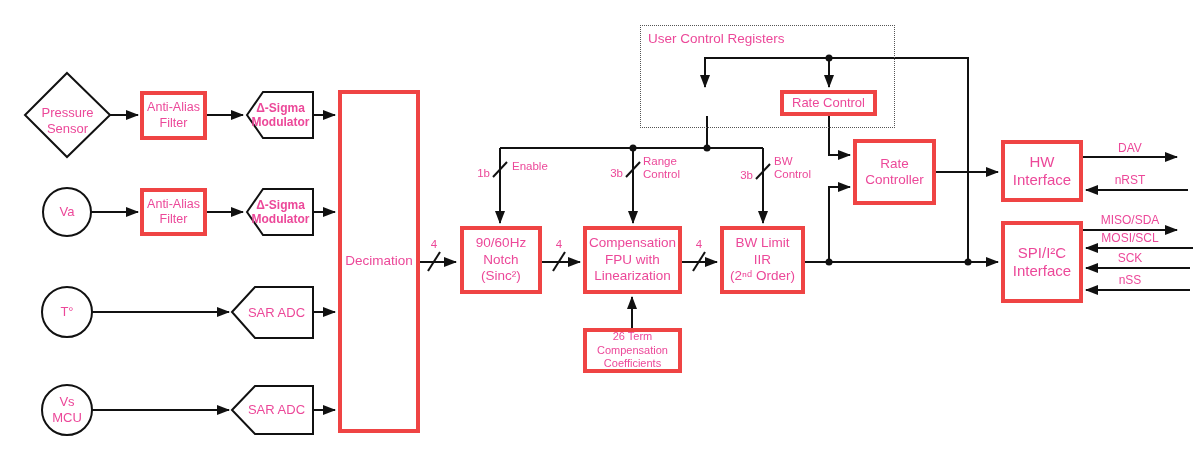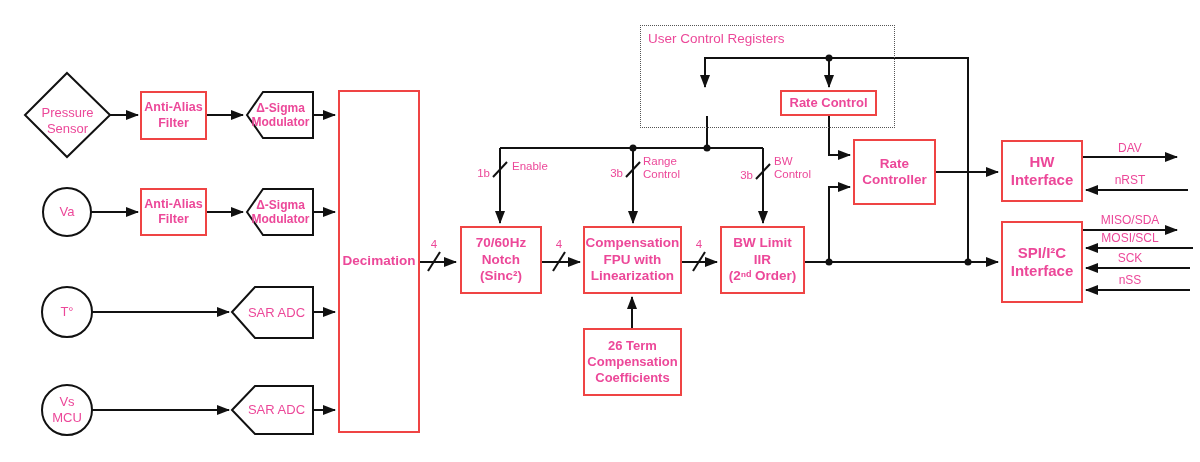--- a/index.html
+++ b/index.html
@@ -2,23 +2,23 @@
 <html><head>
 <meta charset="utf-8">
 <style>
   html,body{margin:0;padding:0;background:#fff;}
   #canvas{
     position:relative;width:1200px;height:462px;background:#fff;overflow:hidden;
     font-family:"Liberation Sans","DejaVu Sans",sans-serif;color:#ec4899;
   }
   #wires{position:absolute;left:0;top:0;width:1200px;height:462px;}
   .box{
-    position:absolute;box-sizing:border-box;border:2px solid #ef4444;background:#fff;
+    position:absolute;box-sizing:border-box;border:4px solid #ef4444;background:#fff;
     display:flex;align-items:center;justify-content:center;text-align:center;
-    white-space:pre-line;font-size:13.5px;line-height:1.22;font-weight:bold;
+    white-space:pre-line;font-size:13.5px;line-height:1.22;
   }
   .lbl{
     position:absolute;box-sizing:border-box;display:flex;align-items:center;justify-content:center;
     text-align:center;white-space:pre-line;font-size:13px;line-height:1.2;
   }
   .big{font-size:15px;}
   .small13{font-size:13px;}
   .shape-lbl12{font-size:12px;font-weight:bold;}
   .tiny{
     position:absolute;box-sizing:border-box;font-size:11.5px;line-height:13px;
@@ -118,30 +118,30 @@
   </svg>
 
   <div class="dotted-box" style="left:640px;top:25px;width:255px;height:103px;"></div>
   <div class="dotted-label" style="left:648px;top:31px;">User Control Registers</div>
 
   <div class="box" style="left:140px;top:91px;width:67px;height:49px;font-size:12.5px;">Anti-Alias
 Filter</div>
   <div class="box" style="left:140px;top:188px;width:67px;height:48px;font-size:12.5px;">Anti-Alias
 Filter</div>
   <div class="box" style="left:338px;top:90px;width:82px;height:343px;">Decimation</div>
-  <div class="box" style="left:460px;top:226px;width:82px;height:68px;">70/60Hz
+  <div class="box" style="left:460px;top:226px;width:82px;height:68px;">90/60Hz
 Notch
 (Sinc²)</div>
   <div class="box" style="left:583px;top:226px;width:99px;height:68px;">Compensation
 FPU with
 Linearization</div>
   <div class="box" style="left:720px;top:226px;width:85px;height:68px;">BW Limit
 IIR
 (2ⁿᵈ Order)</div>
-  <div class="box" style="left:583px;top:328px;width:99px;height:68px;font-size:13px;">26 Term
+  <div class="box" style="left:583px;top:328px;width:99px;height:45px;font-size:11px;">26 Term
 Compensation
 Coefficients</div>
   <div class="box" style="left:853px;top:139px;width:83px;height:66px;">Rate
 Controller</div>
   <div class="box" style="left:780px;top:90px;width:97px;height:26px;font-size:13px;">Rate Control</div>
   <div class="box big" style="left:1001px;top:140px;width:82px;height:62px;">HW
 Interface</div>
   <div class="box big" style="left:1001px;top:221px;width:82px;height:82px;">SPI/I²C
 Interface</div>
 

